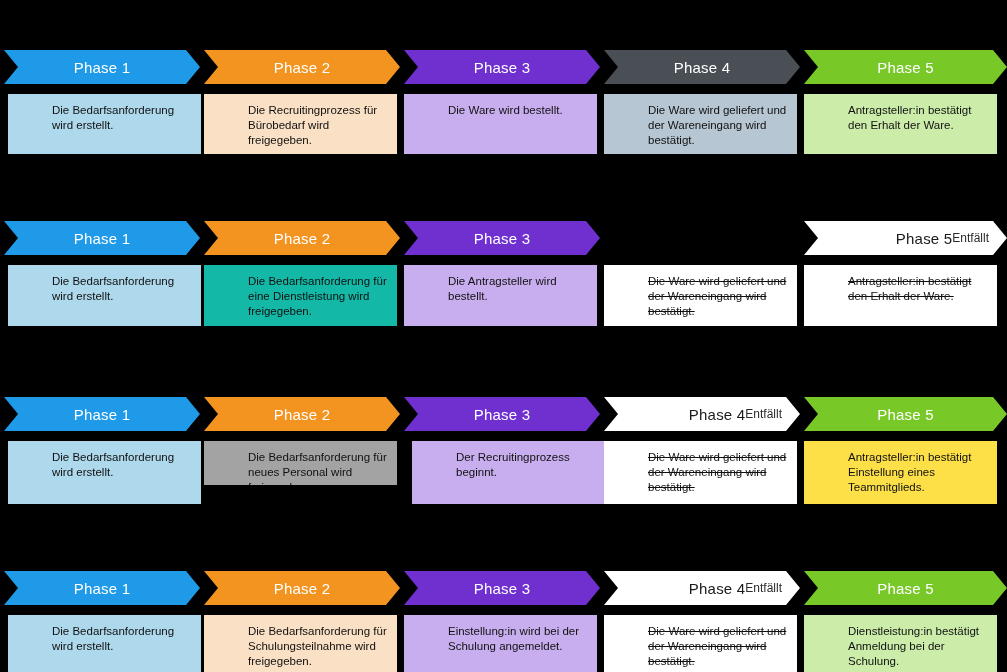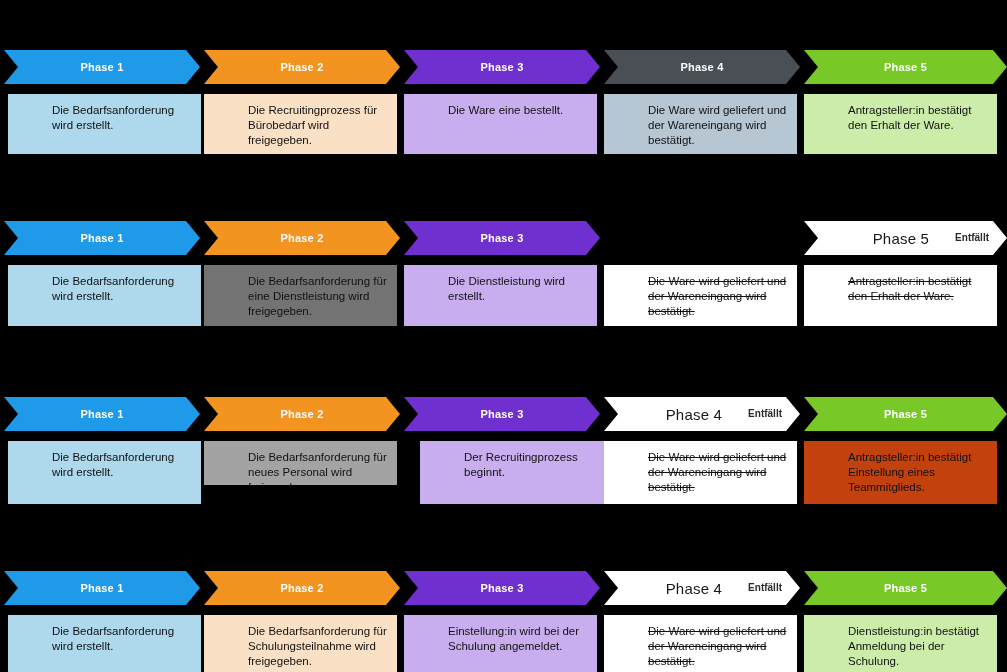--- a/index.html
+++ b/index.html
@@ -45,43 +45,42 @@
     align-items: center;
     justify-content: center;
     -webkit-clip-path: polygon(0 0, calc(100% - 14px) 0, 100% 50%, calc(100% - 14px) 100%, 0 100%, 14px 50%);
     clip-path: polygon(0 0, calc(100% - 14px) 0, 100% 50%, calc(100% - 14px) 100%, 0 100%, 14px 50%);
   }
   .chev.first {
     -webkit-clip-path: polygon(0 0, calc(100% - 14px) 0, 100% 50%, calc(100% - 14px) 100%, 0 100%, 14px 50%);
     clip-path: polygon(0 0, calc(100% - 14px) 0, 100% 50%, calc(100% - 14px) 100%, 0 100%, 14px 50%);
   }
   .chev-label {
-    font-size: 11px;
-    font-weight: bold;
+    font-size: 15px;
+    font-weight: normal;
     color: #ffffff;
     letter-spacing: 0.2px;
     white-space: nowrap;
     line-height: 1;
   }
   .chev.skipped {
     background: #ffffff;
   }
   .chev.skipped .chev-label {
     color: #1a1a1a;
     font-weight: normal;
     font-size: 15px;
   }
   .chev.hidden-header {
     background: transparent;
   }
   .chev-note {
-    font-size: 10px;
+    font-size: 12px;
     color: #2b2b2b;
-    font-weight: bold;
-    margin-left: 26px;
+    font-weight: normal;
     white-space: nowrap;
     line-height: 1;
   }
 
   
   .body-box {
     position: absolute;
     top: 44px;
     box-sizing: border-box;
     padding: 9px 8px 8px 8px;
@@ -122,21 +121,21 @@
         </div>
         <div class="body-box" style="left: 0px; width: 193px; height: 60px; background: rgb(250, 224, 196);">
           <div class="body-text">Die Recruitingprozess für Bürobedarf wird freigegeben.</div>
         </div>
       </div>
       <div class="phase" style="left: 404px;">
         <div class="chev" style="left: 0px; width: 196px; background: rgb(112, 48, 207);">
           <span class="chev-label">Phase 3</span>
         </div>
         <div class="body-box" style="left: 0px; width: 193px; height: 60px; background: rgb(201, 174, 239);">
-          <div class="body-text">Die Ware eine bestellt.</div>
+          <div class="body-text">Die Ware wird bestellt.</div>
         </div>
       </div>
       <div class="phase" style="left: 604px;">
         <div class="chev" style="left: 0px; width: 196px; background: rgb(74, 79, 85);">
           <span class="chev-label">Phase 4</span>
         </div>
         <div class="body-box" style="left: 0px; width: 193px; height: 60px; background: rgb(183, 198, 211);">
           <div class="body-text">Die Ware wird geliefert und der Wareneingang wird bestätigt.</div>
         </div>
       </div>
@@ -155,30 +154,30 @@
           <span class="chev-label">Phase 1</span>
         </div>
         <div class="body-box" style="left: 4px; width: 193px; height: 61px; background: rgb(174, 217, 236);">
           <div class="body-text">Die Bedarfsanforderung wird erstellt.</div>
         </div>
       </div>
       <div class="phase" style="left: 204px;">
         <div class="chev" style="left: 0px; width: 196px; background: rgb(242, 148, 31);">
           <span class="chev-label">Phase 2</span>
         </div>
-        <div class="body-box" style="left: 0px; width: 193px; height: 61px; background: #737373;">
+        <div class="body-box" style="left: 0px; width: 193px; height: 61px; background: #14b8a6;">
           <div class="body-text">Die Bedarfsanforderung für eine Dienstleistung wird freigegeben.</div>
         </div>
       </div>
       <div class="phase" style="left: 404px;">
         <div class="chev" style="left: 0px; width: 196px; background: rgb(112, 48, 207);">
           <span class="chev-label">Phase 3</span>
         </div>
         <div class="body-box" style="left: 0px; width: 193px; height: 61px; background: rgb(201, 174, 239);">
-          <div class="body-text">Die Dienstleistung wird erstellt.</div>
+          <div class="body-text">Die Antragsteller wird bestellt.</div>
         </div>
       </div>
       <div class="phase" style="left: 604px;">
         <div class="chev hidden-header" style="left: 0px; width: 196px;"></div>
         <div class="body-box skipped" style="left: 0px; width: 193px; height: 61px; background: rgb(255, 255, 255);">
           <div class="body-text">Die Ware wird geliefert und der Wareneingang wird bestätigt.</div>
         </div>
       </div>
       <div class="phase" style="left: 804px;">
         <div class="chev skipped" style="left: 0px; width: 203px; background: rgb(255, 255, 255); justify-content: flex-end; padding-right: 18px;">
@@ -204,38 +203,38 @@
           <span class="chev-label">Phase 2</span>
         </div>
         <div class="body-box" style="left: 0px; width: 193px; height: 44px; background: #a3a3a3;">
           <div class="body-text">Die Bedarfsanforderung für neues Personal wird freigegeben.</div>
         </div>
       </div>
       <div class="phase" style="left: 404px;">
         <div class="chev" style="left: 0px; width: 196px; background: rgb(112, 48, 207);">
           <span class="chev-label">Phase 3</span>
         </div>
-        <div class="body-box" style="left: 16px; width: 193px; height: 63px; background: rgb(201, 174, 239);">
+        <div class="body-box" style="left: 8px; width: 193px; height: 63px; background: rgb(201, 174, 239);">
           <div class="body-text">Der Recruitingprozess beginnt.</div>
         </div>
       </div>
       <div class="phase" style="left: 604px;">
         <div class="chev skipped" style="left: 0px; width: 196px; background: rgb(255, 255, 255); justify-content: flex-end; padding-right: 18px;">
           <span class="chev-label">Phase 4</span>
           <span class="chev-note">Entfällt</span>
         </div>
         <div class="body-box skipped" style="left: 0px; width: 193px; height: 63px; background: rgb(255, 255, 255);">
           <div class="body-text">Die Ware wird geliefert und der Wareneingang wird bestätigt.</div>
         </div>
       </div>
       <div class="phase" style="left: 804px;">
         <div class="chev" style="left: 0px; width: 203px; background: rgb(120, 200, 40);">
           <span class="chev-label">Phase 5</span>
         </div>
-        <div class="body-box" style="left: 0px; width: 193px; height: 63px; background: #c2410c;">
+        <div class="body-box" style="left: 0px; width: 193px; height: 63px; background: #fde047;">
           <div class="body-text">Antragsteller:in bestätigt Einstellung eines Teammitglieds.</div>
         </div>
       </div>
     </div>
     <div class="row" style="top: 571px; height: 145px;">
       <div class="phase" style="left: 4px;">
         <div class="chev first" style="left: 0px; width: 196px; background: rgb(30, 154, 232);">
           <span class="chev-label">Phase 1</span>
         </div>
         <div class="body-box" style="left: 4px; width: 193px; height: 101px; background: rgb(174, 217, 236);">

